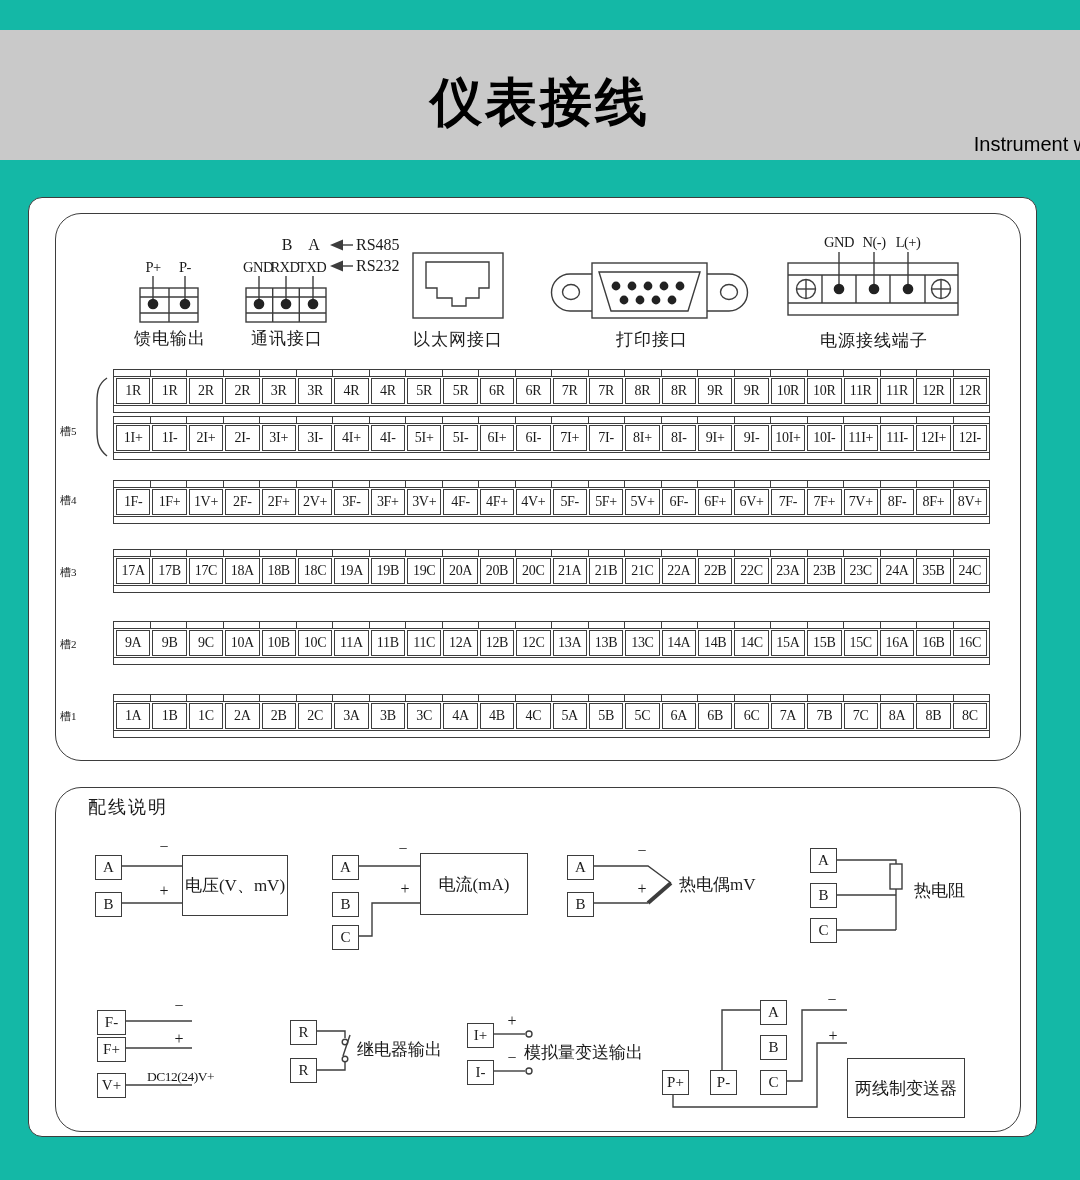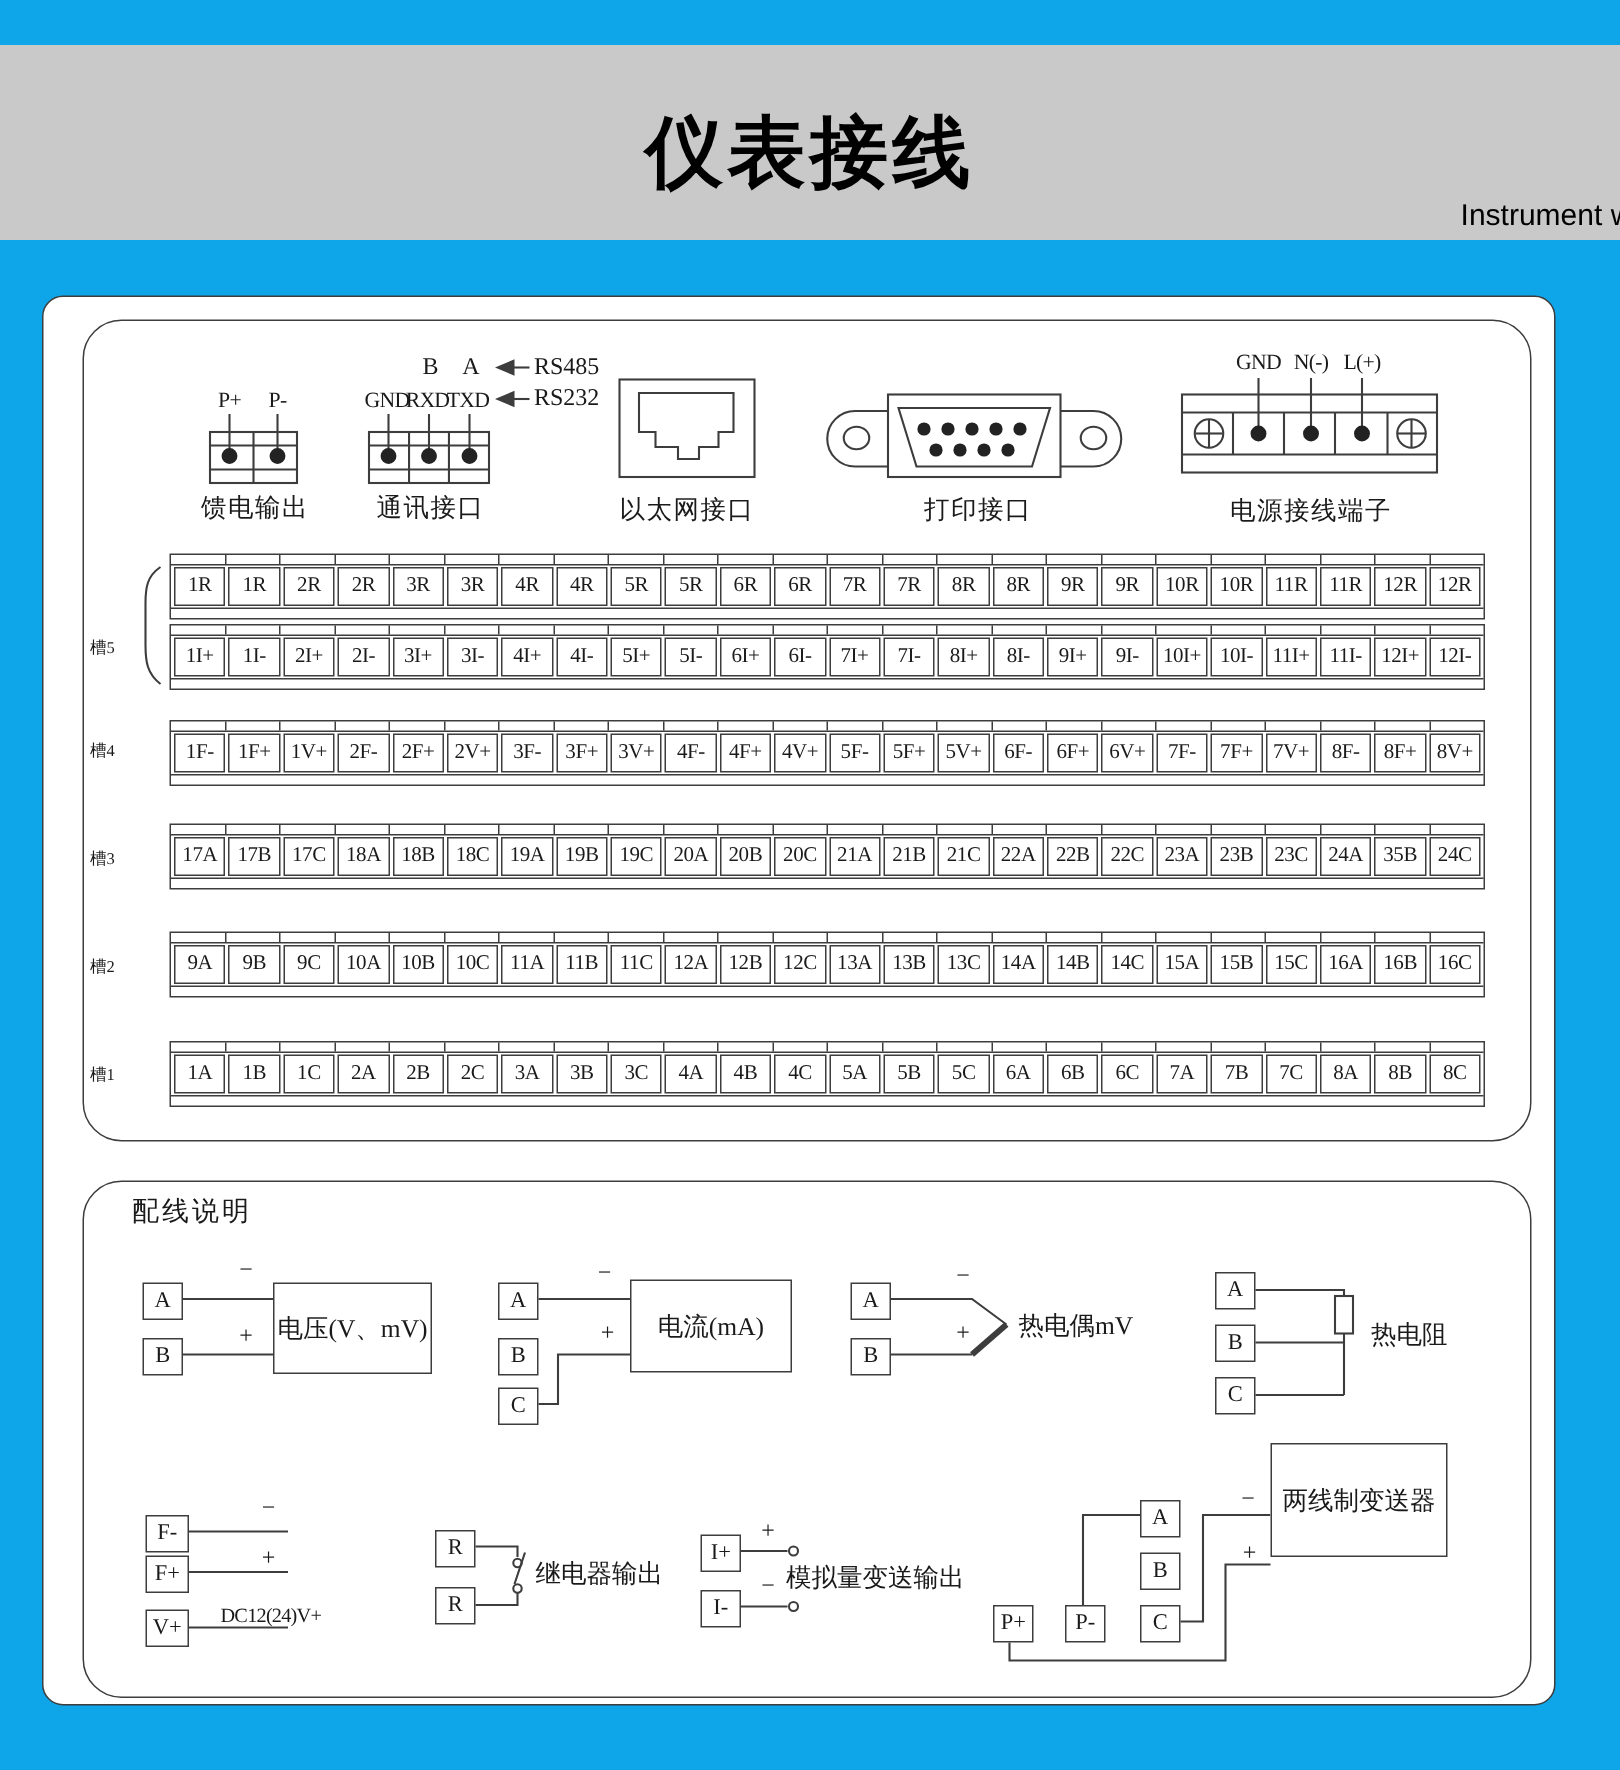--- a/index.html
+++ b/index.html
@@ -1,17 +1,17 @@
 <!DOCTYPE html>
 <html><head>
 <meta charset="utf-8">
 <style>
   :root{ --line:#3d3d3d; --ink:#1a1a1a; }
   html,body{margin:0;padding:0;background:#fff;}
-  .page{position:relative;width:1080px;height:1180px;background:#0ea5e9;overflow:hidden;
+  .page{position:relative;width:1080px;height:1180px;background:#14b8a6;overflow:hidden;
         font-family:"Liberation Serif","DejaVu Serif",serif;color:var(--ink);}
   
   .header{position:absolute;left:0;top:30px;width:1080px;height:130px;background:#c9c9c9;}
   .title{position:absolute;left:0;top:44px;width:100%;text-align:center;
          font-family:"Liberation Sans","DejaVu Sans",sans-serif;
          font-size:52px;font-weight:700;letter-spacing:3px;color:#000;line-height:1.1;}
   .subtitle{position:absolute;left:0;top:103px;width:100%;text-align:right;
          font-family:"Liberation Sans","DejaVu Sans",sans-serif;
          font-size:20px;color:#000;margin-left:46px;}
   
@@ -604,15 +604,15 @@
   <span class="sign" style="left:512px;top:1058px">−</span>
   <div class="flabel" style="left:524px;top:1052px">模拟量变送输出</div>
 
   <div class="tbox" style="left:760px;top:1000px">A</div>
   <div class="tbox" style="left:760px;top:1035px">B</div>
   <div class="tbox" style="left:760px;top:1070px">C</div>
   <div class="tbox" style="left:662px;top:1070px">P+</div>
   <div class="tbox" style="left:710px;top:1070px">P-</div>
   <span class="sign" style="left:832px;top:1000px">−</span>
   <span class="sign" style="left:833px;top:1036px">+</span>
-  <div class="dbox" style="left:847px;top:962px;width:118px;height:76px">两线制变送器</div>
+  <div class="dbox" style="left:847px;top:1058px;width:118px;height:60px">两线制变送器</div>
 
 </div>
 
 </body></html>

